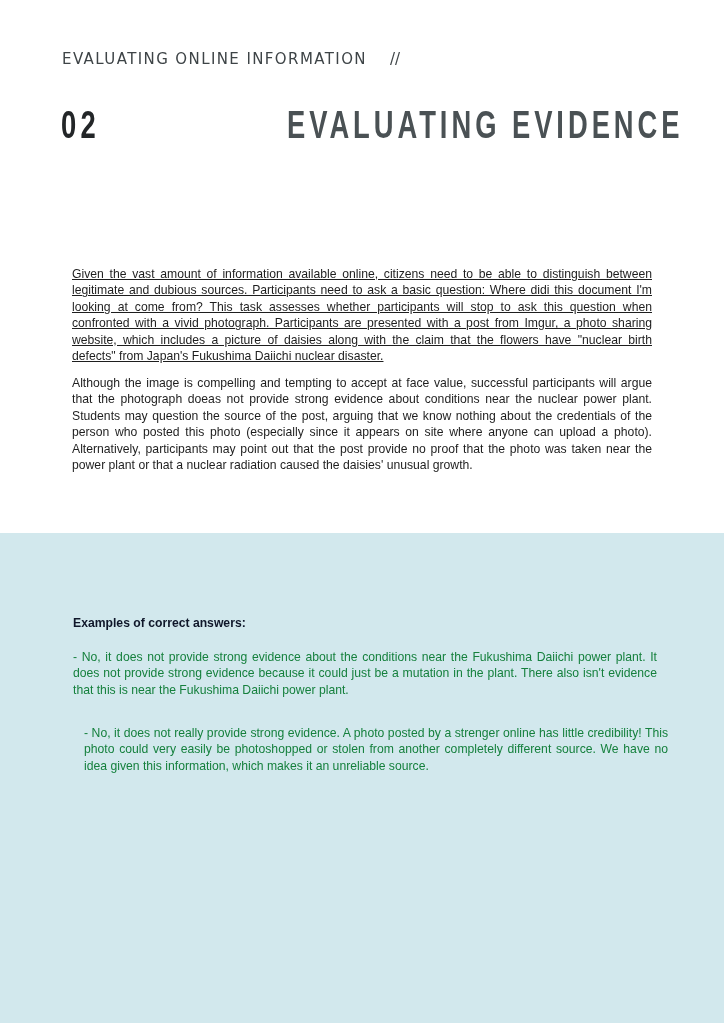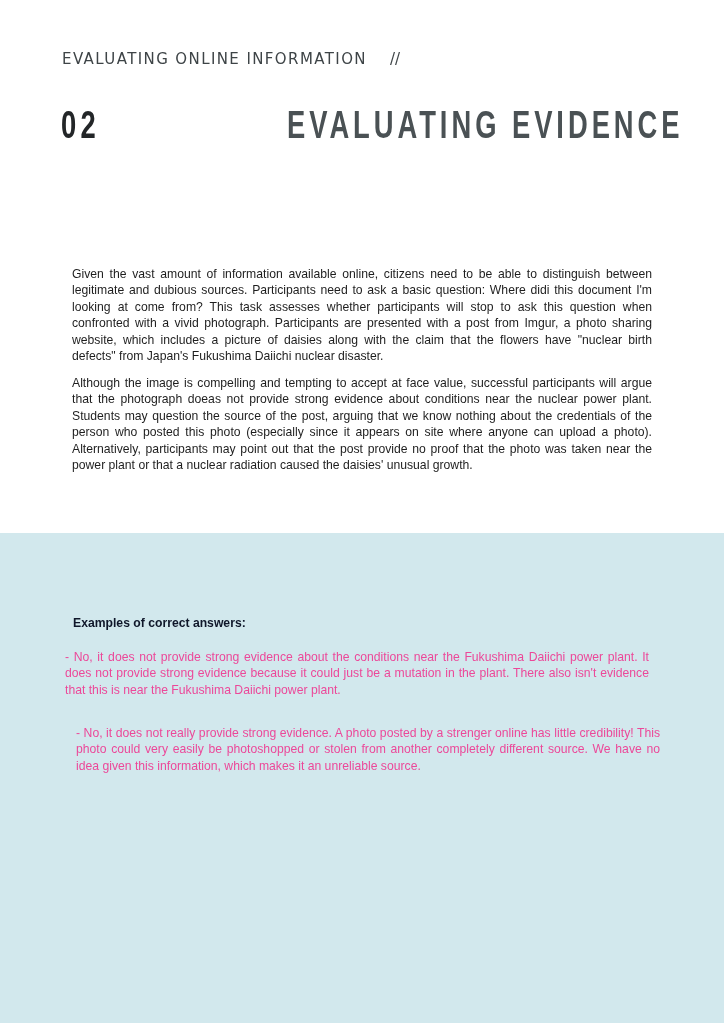--- a/index.html
+++ b/index.html
@@ -60,46 +60,46 @@
     }
     .body-text {
       position: absolute;
       left: 72px;
       width: 580px;
       font-size: 12.2px;
       line-height: 16.4px;
       text-align: justify;
       color: #1e1e1e;
     }
-    #para1 { top: 266px; }
+    #para1 { top: 266px; text-decoration: underline; }
     #para2 { top: 375px; }
     .lower-panel {
       position: absolute;
       left: 0;
       top: 533px;
       width: 724px;
       height: 490px;
       background: #d2e8ed;
     }
     .examples-heading {
       position: absolute;
       left: 73px;
       top: 616px;
       font-size: 12.2px;
       font-weight: bold;
       color: #0f172a;
     }
     .answer {
       position: absolute;
-      left: 65px;
+      left: 73px;
       width: 584px;
       font-size: 12.2px;
       line-height: 16.4px;
       text-align: justify;
-      color: #ec4899;
+      color: #15803d;
     }
     #answer1 { top: 649px; }
     #answer2 { top: 714px; }
   </style>
 </head>
 <body>
 
 <div class="header-line">EVALUATING ONLINE INFORMATION</div>
 <div class="header-sep">//</div>
 

